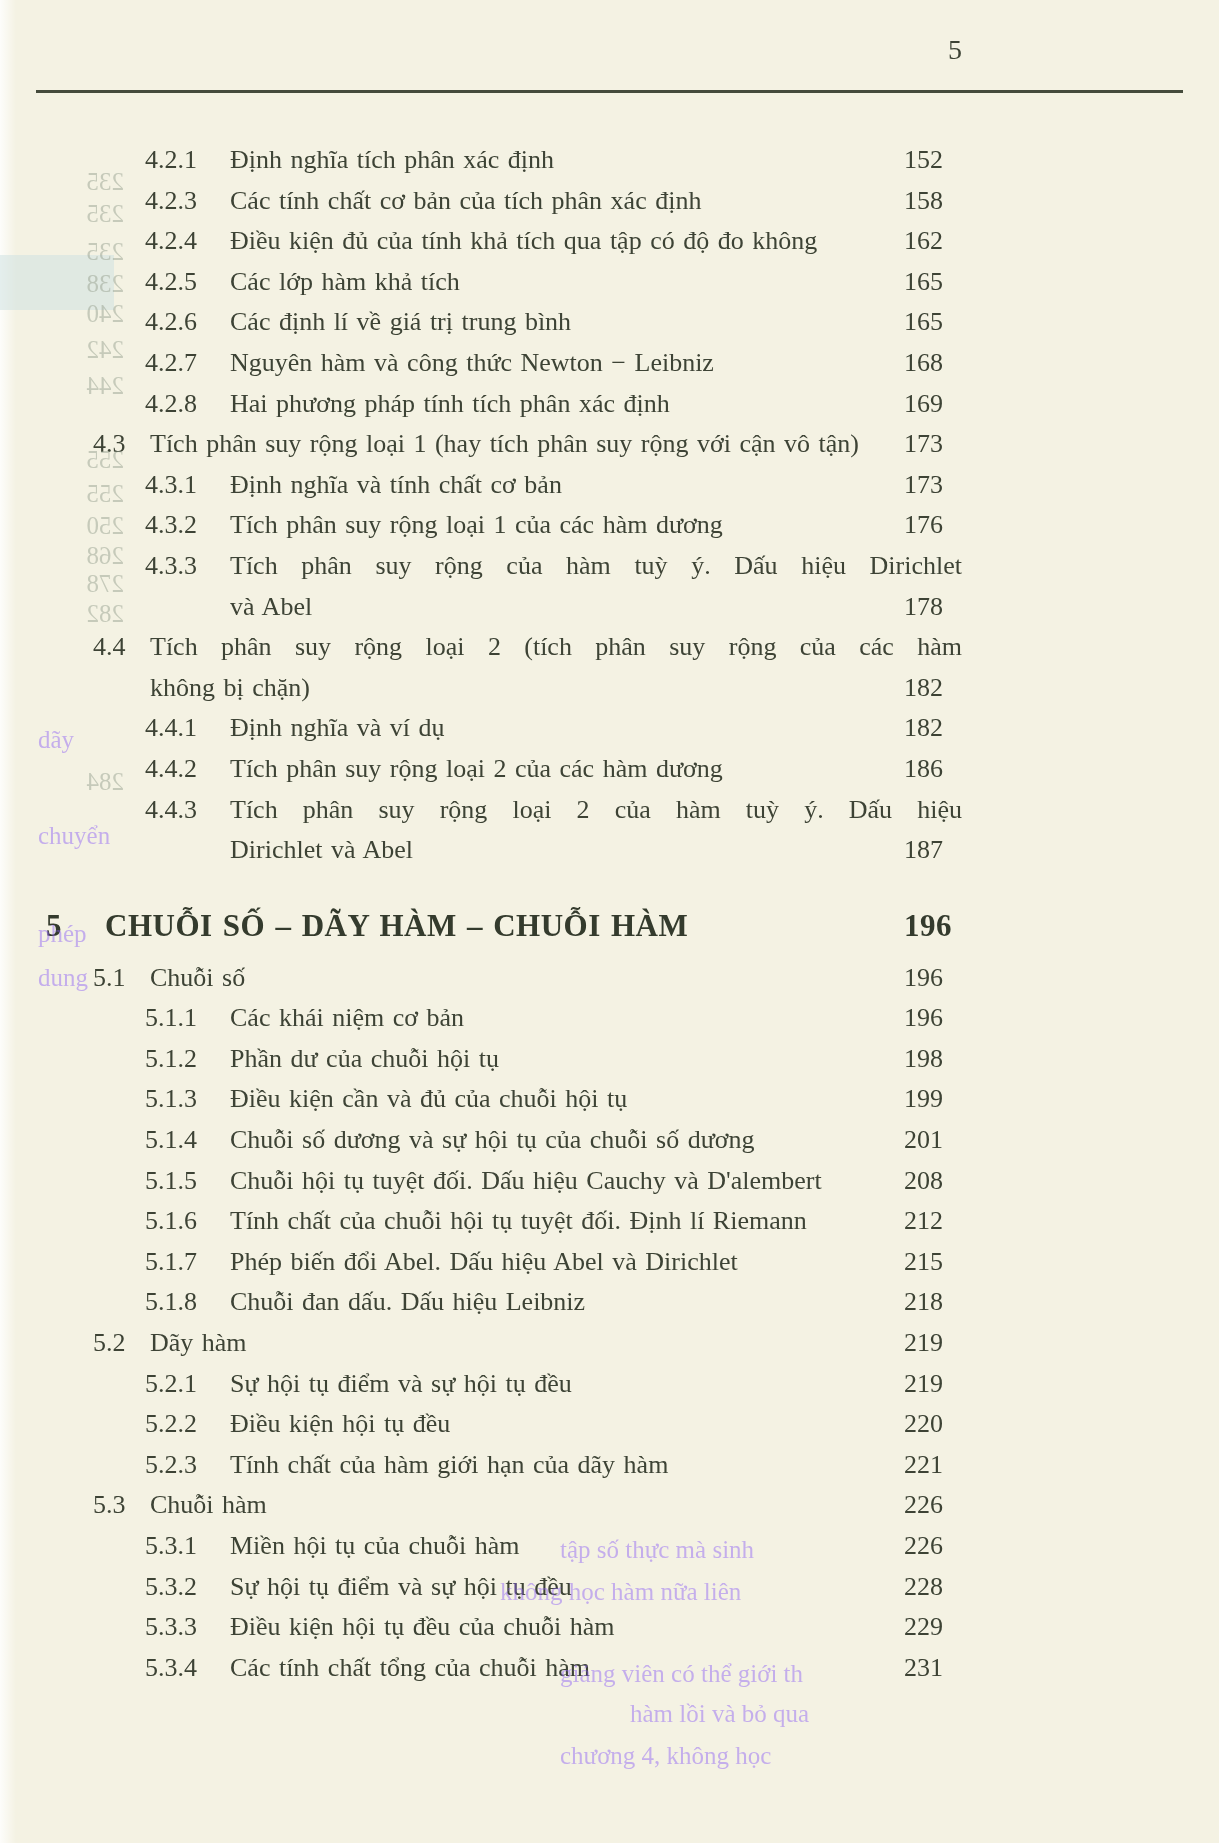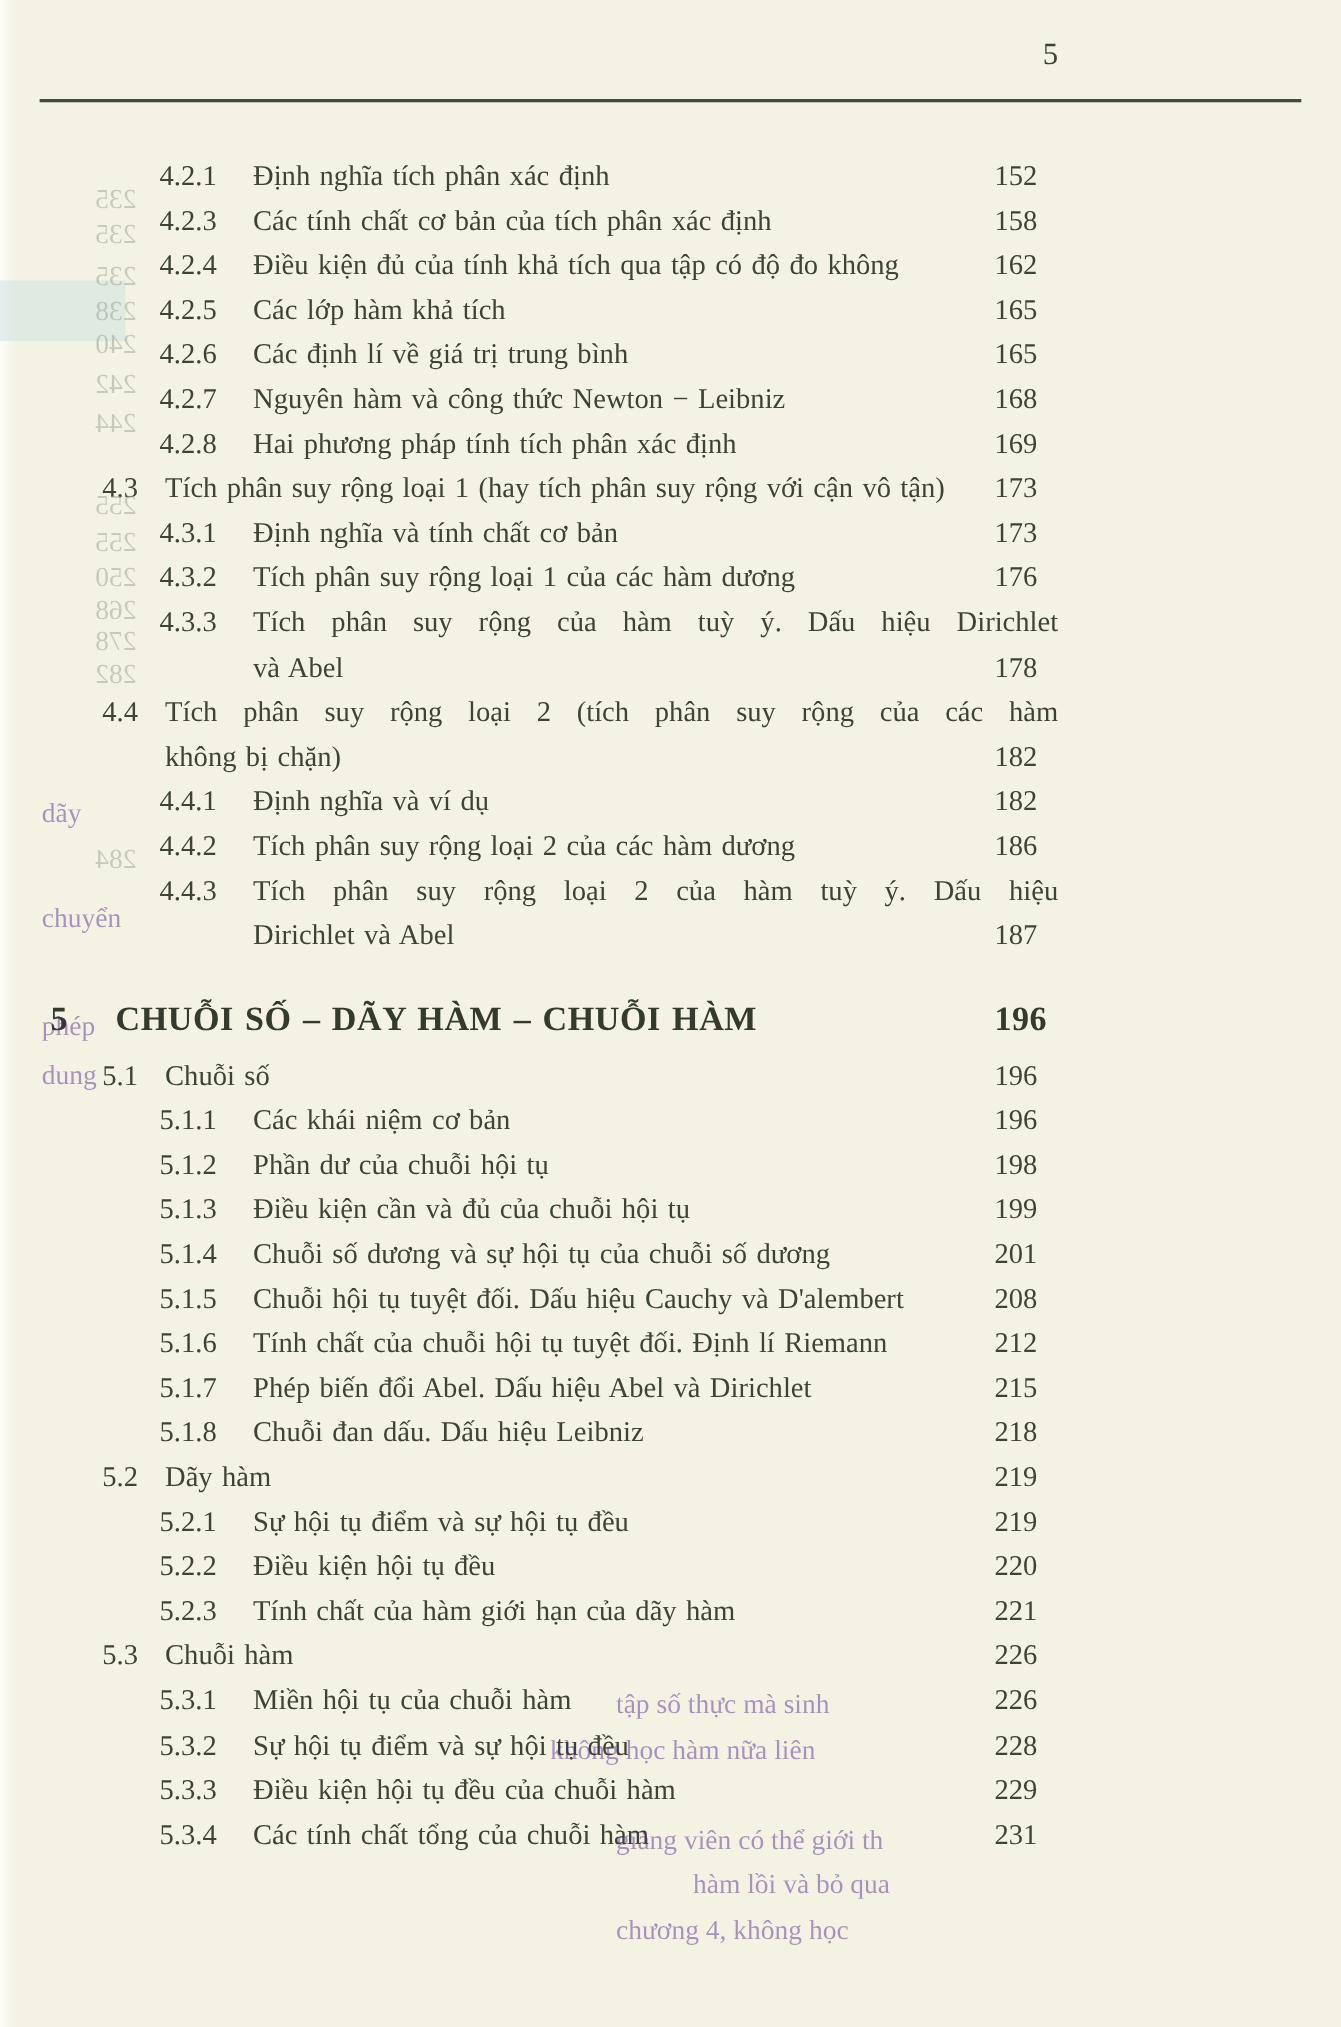--- a/index.html
+++ b/index.html
@@ -70,21 +70,21 @@
   .row.chapter .num{width:59px;}
   .row.chapter .spacer{flex:1 1 auto;}
   
   .bleed-layer{position:absolute;inset:0;pointer-events:none;}
   .bleed-num{
     position:absolute;left:44px;width:80px;
     font-size:25px;color:#99a392;opacity:.5;
     transform:scaleX(-1);
   }
   .bleed-word{
-    position:absolute;font-size:25px;color:#4c1d95;opacity:.45;
+    position:absolute;font-size:25px;color:#8b5cf6;opacity:.45;
   }
 </style>
 </head>
 <body>
 
 <div class="page">
   <div class="edge-white"></div>
   <div class="bleed-band"></div>
   <div class="header-pagenum">5</div>
   <div class="rule"></div>

